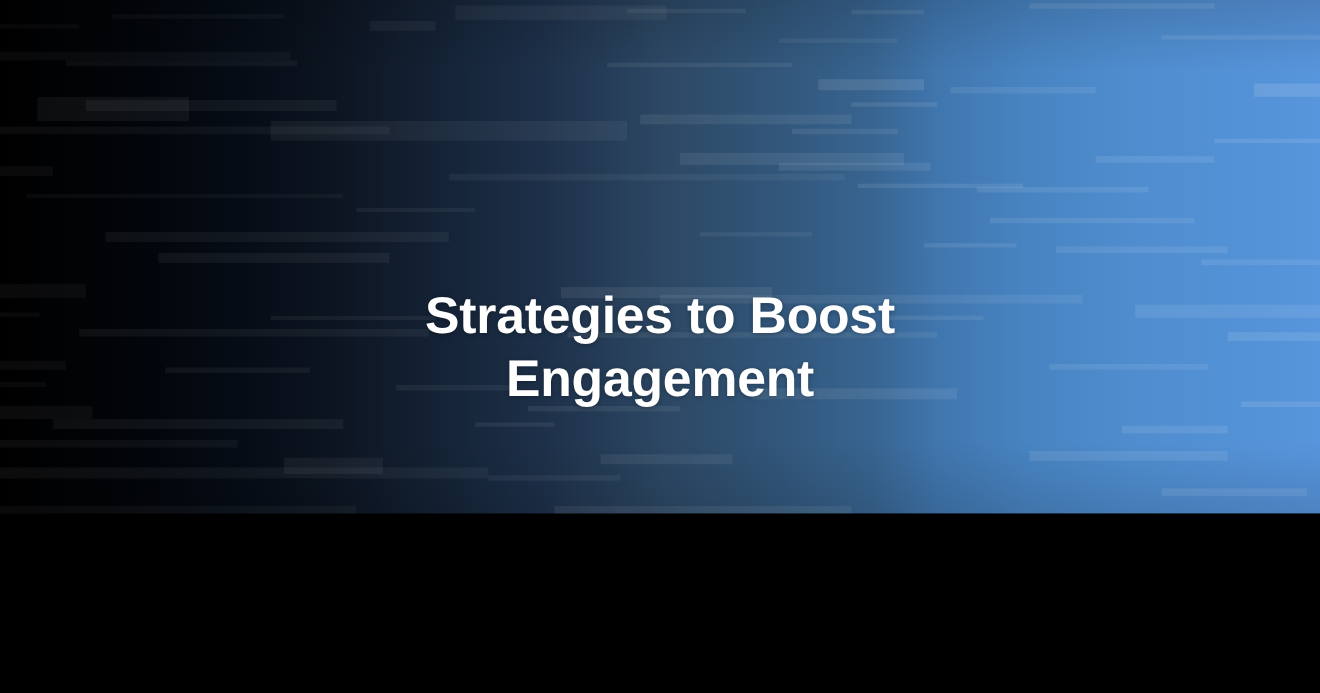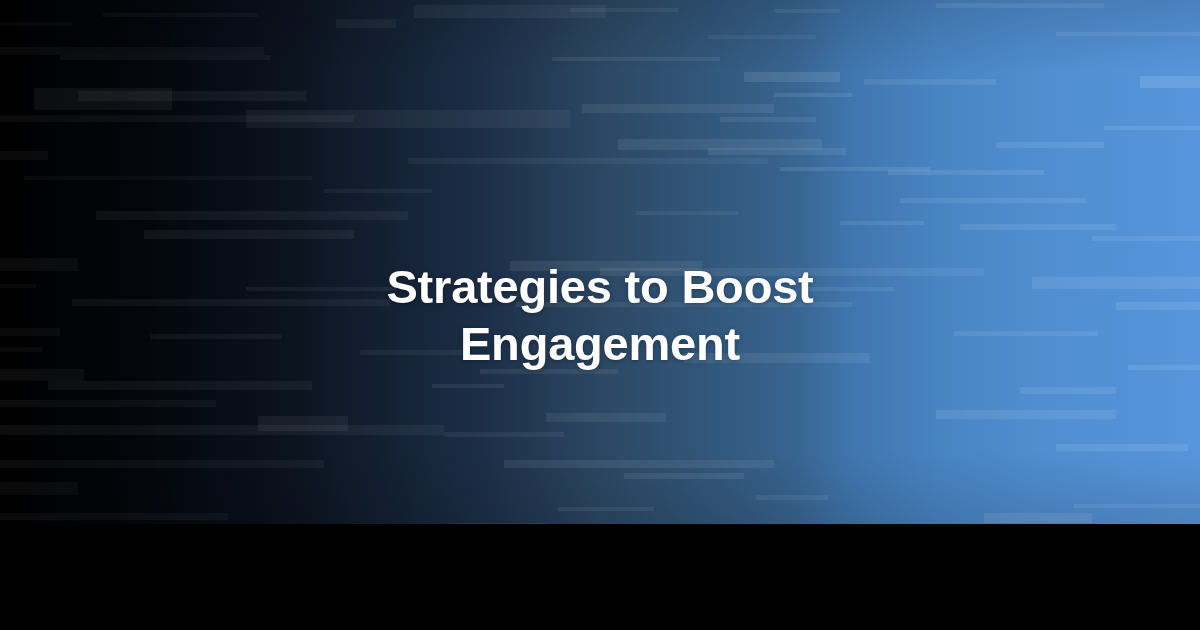--- a/index.html
+++ b/index.html
@@ -4,21 +4,21 @@
 <style>
   html, body {
     margin: 0;
     padding: 0;
     background: #000;
   }
 
   #card {
     position: relative;
     width: 1200px;
-    height: 524px;
+    height: 467px;
     overflow: hidden;
     font-family: "Liberation Sans", sans-serif;
     background: #000;
   }
 
   
   #bg-gradient {
     position: absolute;
     inset: 0;
     background: linear-gradient(

